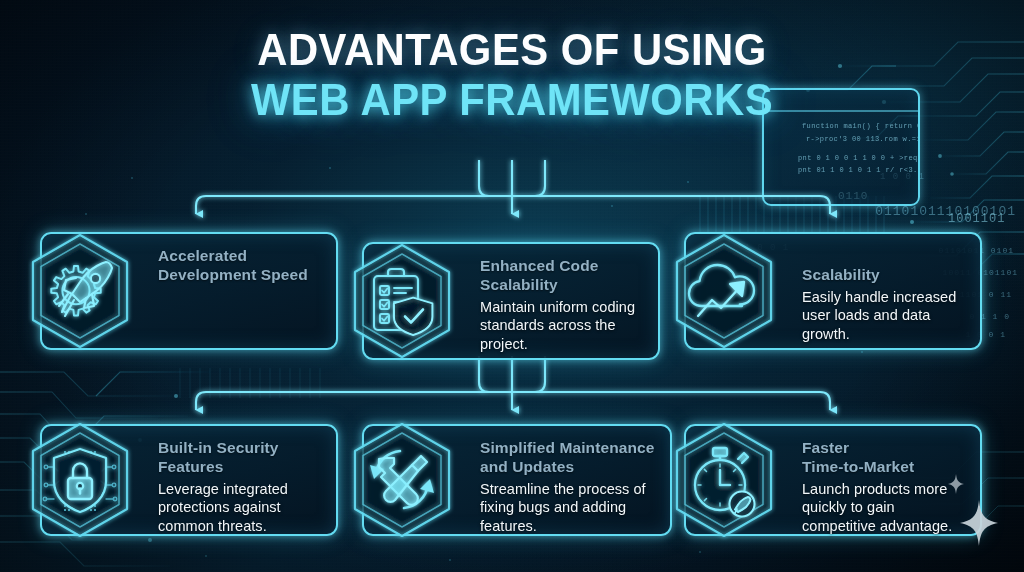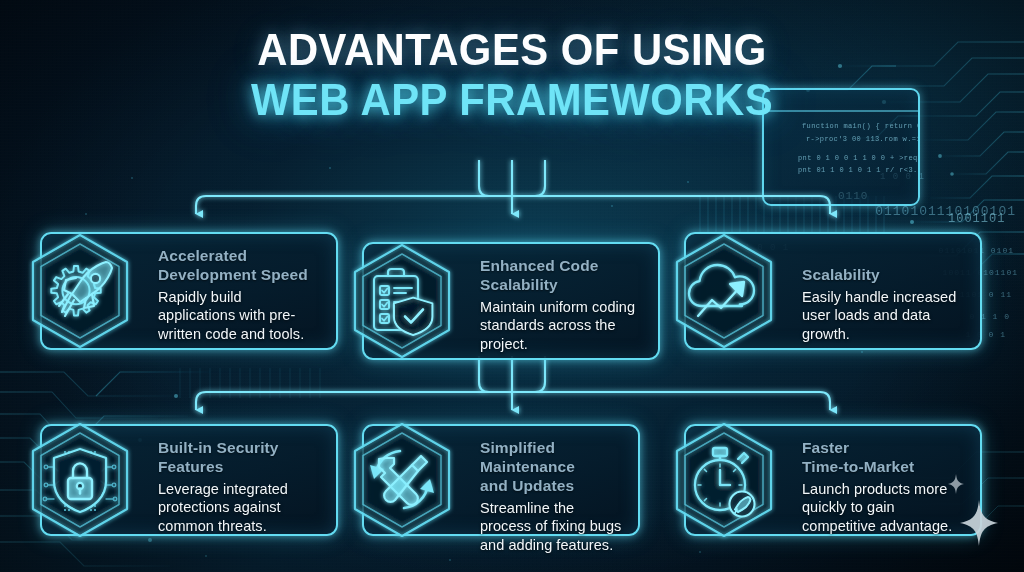--- a/index.html
+++ b/index.html
@@ -374,21 +374,20 @@
           <path d="M62 66 L60 76 L70 74 L68 62"></path>
           <path d="M47 63 L38 80 M44 62 L35 74 M50 68 L41 84"></path>
         </g>
       </svg>
     </div>
     <div class="card-text">
       <div class="card-title">
         <span>Accelerated</span><br>
         <span>Development Speed</span>
       </div>
-      <div class="card-desc">Rapidly build applications with pre-written code and tools.</div>
     </div>
   </div>
 
   <div class="card" style="left:362px; top:242px; width:298px; height:118px;">
     <div class="hex-badge">
       <svg viewBox="0 0 112 118" xmlns="http://www.w3.org/2000/svg">
         <defs>
           <filter id="hg2" x="-50%" y="-50%" width="200%" height="200%">
             <feGaussianBlur stdDeviation="2.2" result="b"></feGaussianBlur>
             <feMerge>
@@ -532,21 +531,21 @@
     </div>
     <div class="card-text">
       <div class="card-title">
         <span>Built-in Security</span><br>
         <span>Features</span>
       </div>
       <div class="card-desc">Leverage integrated protections against common threats.</div>
     </div>
   </div>
 
-  <div class="card" style="left:362px; top:424px; width:278px; height:112px;">
+  <div class="card" style="left:362px; top:424px; width:310px; height:112px;">
     <div class="hex-badge">
       <svg viewBox="0 0 112 118" xmlns="http://www.w3.org/2000/svg">
         <defs>
           <filter id="hg5" x="-50%" y="-50%" width="200%" height="200%">
             <feGaussianBlur stdDeviation="2.2" result="b"></feGaussianBlur>
             <feMerge>
                 <feMergeNode in="b"></feMergeNode>
                 <feMergeNode in="SourceGraphic"></feMergeNode>
               </feMerge>
           </filter>

